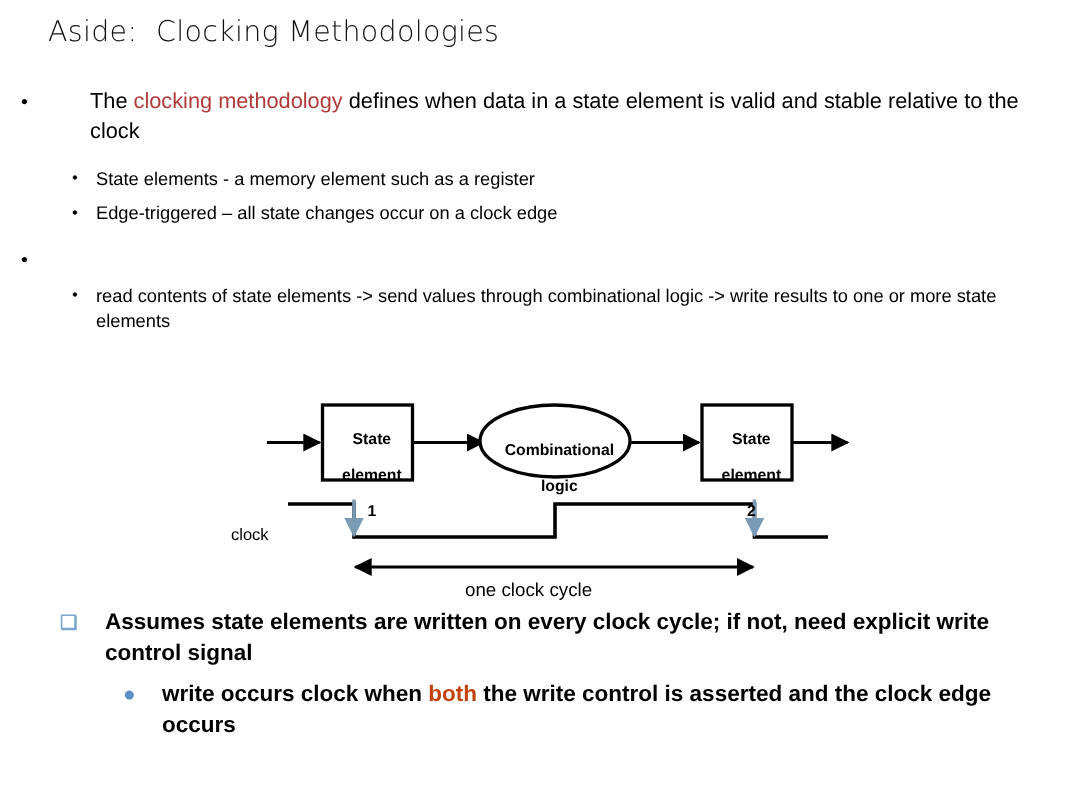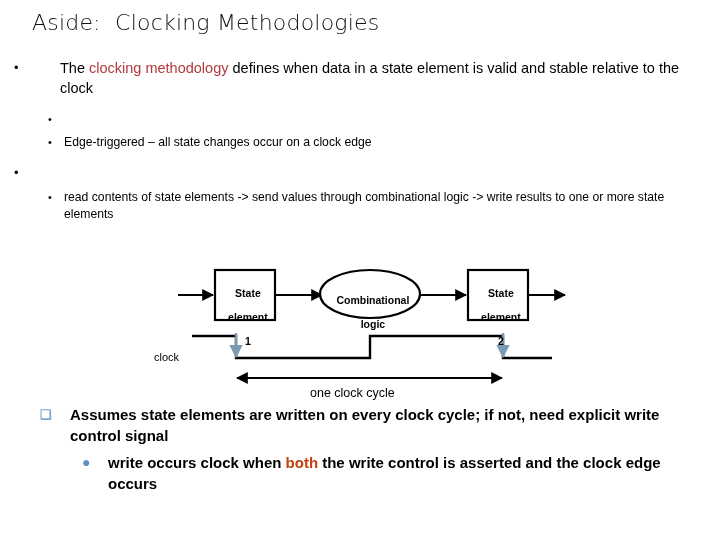--- a/index.html
+++ b/index.html
@@ -15,21 +15,21 @@
     font-family: "Liberation Sans", sans-serif;
     color: #000000;
     -webkit-font-smoothing: antialiased;
   }
 
   
   .slide-title {
     position: absolute;
     left: 32px;
     top: 10px;
-    font-size: 22px;
+    font-size: 19px;
     font-weight: 300;
     letter-spacing: 0.2px;
     color: #111111;
     white-space: pre;
     font-family: "DejaVu Sans", sans-serif;
   }
 
   
   .bul-l1 {
     position: absolute;
@@ -132,20 +132,21 @@
 
 <div class="slide-title">Aside:  Clocking Methodologies</div>
 
 <div class="bul-l1" style="left:14px; top:58px; width:680px;">
   <span class="mark">•</span>
   <span class="txt"><span>The </span><span class="red-phrase">clocking methodology</span><span> defines when data in a state element is valid and stable relative to the clock</span></span>
 </div>
 
 <div class="bul-l2" style="left:48px; top:111px; width:620px;">
   <span class="mark">•</span>
+  <span class="txt">State elements -  a memory element such as a register</span>
 </div>
 
 <div class="bul-l2" style="left:48px; top:134px; width:620px;">
   <span class="mark">•</span>
   <span class="txt">Edge-triggered – all state changes occur on a clock edge</span>
 </div>
 
 <div class="bul-l1" style="left:14px; top:163px; width:680px;">
   <span class="mark">•</span>
 </div>

